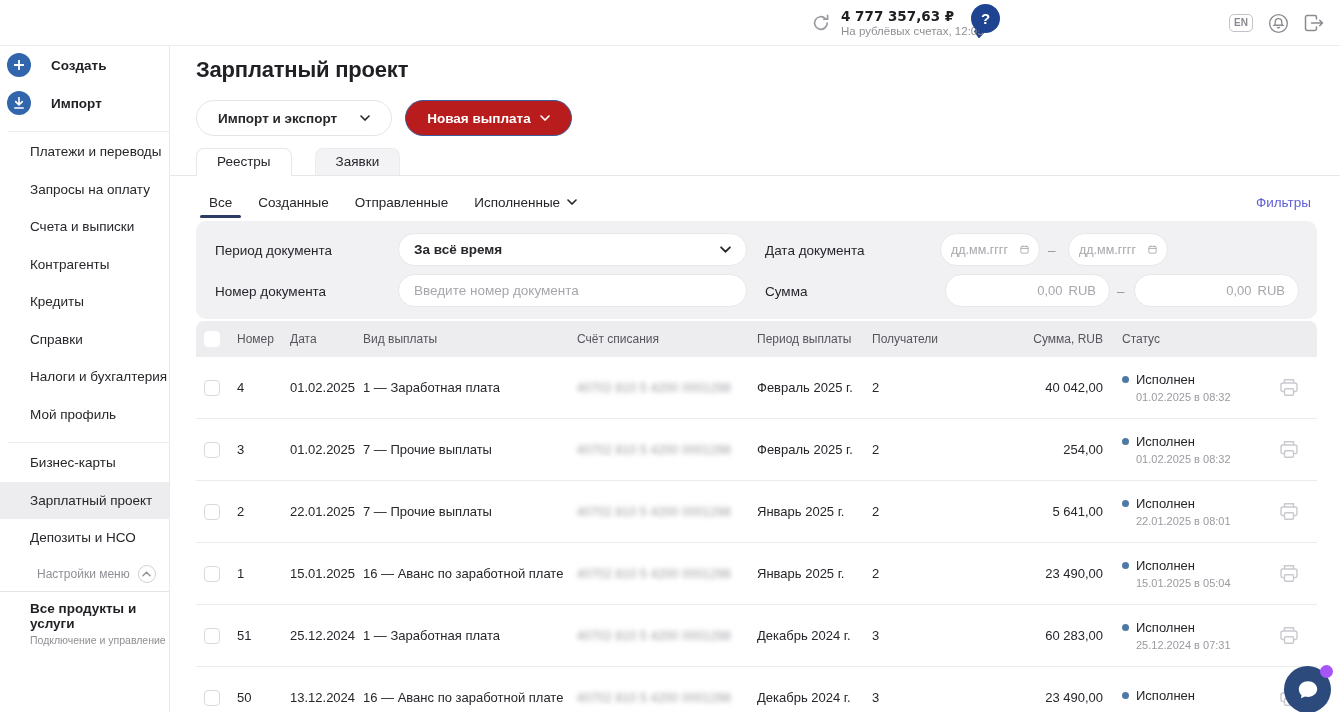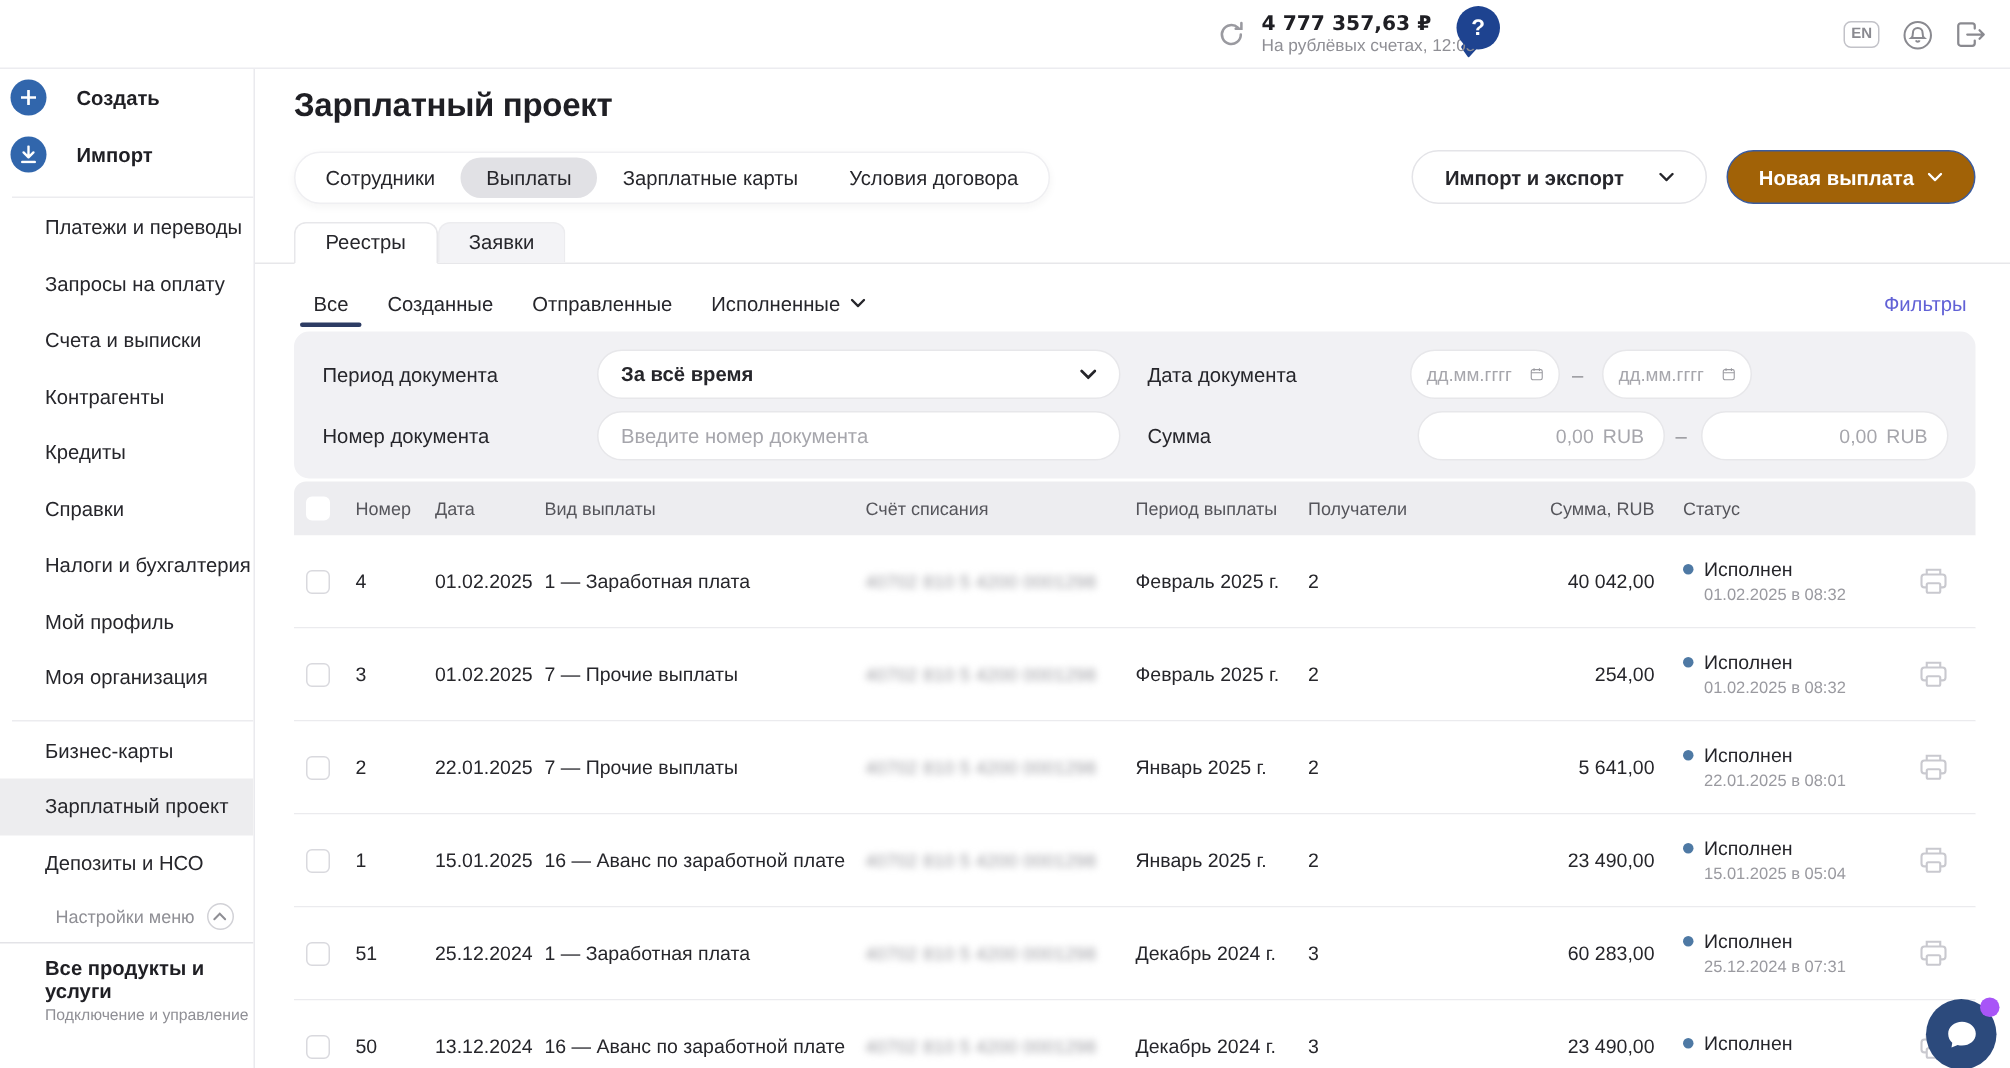--- a/index.html
+++ b/index.html
@@ -46,25 +46,25 @@
   .page-title { font-size:22px; font-weight:700; color:#1f1f24; height:30px; letter-spacing:-0.2px; }
   .tabs-row { margin-top:13px; display:flex; justify-content:space-between; align-items:center; height:36px; }
   .pillbar { display:inline-flex; background:#fff; border:1px solid #efeff2; border-radius:18px; padding:3px;
     box-shadow:0 2px 6px rgba(30,30,40,0.05); }
   .pill { padding:6px 17px; border-radius:15px; font-size:13.5px; color:#26262b; cursor:pointer; white-space:nowrap; }
   .pill.active { background:#e1e1e5; }
   .actions { display:flex; gap:13px; }
   .btn { height:36px; border-radius:18px; display:inline-flex; align-items:center; gap:9px;
     padding:0 21px; font-size:13.5px; font-weight:600; cursor:pointer; }
   .btn-light { background:#fff; border:1px solid #e4e4e8; color:#26262b;gap:23px; }
-  .btn-primary { background:#a16207; border:1px solid #3a5b9e; color:#fff; }
+  .btn-primary { background:#b91c1c; border:1px solid #3a5b9e; color:#fff; }
   .subtabs { margin:12px -23px 0 -26px; padding-left:26px; display:flex; border-bottom:1px solid #e7e7ea; }
   .subtab { padding:5px 20px 6px; font-size:13.5px; border-radius:8px 8px 0 0; cursor:pointer; }
   .subtab.active { background:#fff; border:1px solid #e7e7ea; border-bottom:1px solid #fff; margin-bottom:-1px; }
-  .subtab.inactive { background:#f3f3f6; border:1px solid #ececef; border-bottom:none; }
+  .subtab.inactive { background:#f3f3f6; border:1px solid #ececef; border-bottom:none;margin-left:23px; }
   .status-tabs { margin-top:10px; display:flex; align-items:center; height:32px; }
   .stab { padding:0 13px; height:100%; display:flex; align-items:center; gap:7px; font-size:13.5px; color:#26262b;
     position:relative; cursor:pointer; }
   .stab.active::after { content:""; position:absolute; left:4px; right:4px; bottom:0; height:3px;
     border-radius:2px; background:#2d3c64; }
   .filters-link { margin-left:auto; color:#6161d6; font-size:13.5px; padding-right:6px; cursor:pointer; }
   
   .filter-panel { margin-top:3px; height:98px; background:#f1f1f4; border-radius:10px; position:relative; font-size:13.5px; }
   .frow { position:absolute; left:0; right:0; height:33px; }
   .frow.r1 { top:12px; } .frow.r2 { top:53px; }
@@ -179,23 +179,20 @@
       </div>
     <div class="side-item">
         <span>Справки</span>
       </div>
     <div class="side-item">
         <span>Налоги и бухгалтерия</span>
       </div>
     <div class="side-item">
         <span>Мой профиль</span>
       </div>
-    <div class="side-item">
-        <span>Моя организация</span>
-      </div>
     <div class="side-divider"></div>
     <div class="side-item">
         <span>Бизнес-карты</span>
       </div>
     <div class="side-item active">
         <span>Зарплатный проект</span>
       </div>
     <div class="side-item">
         <span>Депозиты и НСО</span>
       </div>
@@ -210,26 +207,20 @@
     <div class="side-footer">
       <div class="side-footer-title">Все продукты и услуги</div>
       <div class="side-footer-sub">Подключение и управление</div>
     </div>
   </aside>
 
   <main class="main">
     <h1 class="page-title">Зарплатный проект</h1>
 
     <div class="tabs-row">
-      <div class="pillbar">
-        <div class="pill">Сотрудники</div>
-        <div class="pill active">Выплаты</div>
-        <div class="pill">Зарплатные карты</div>
-        <div class="pill">Условия договора</div>
-      </div>
       <div class="actions">
         <button class="btn btn-light">
           <span>Импорт и экспорт</span>
           <svg width="10" height="6" viewBox="0 0 10 6">
               <path d="M1 1l4 4 4-4" stroke="#26262b" stroke-width="1.6" fill="none" stroke-linecap="round"></path>
             </svg>
         </button>
         <button class="btn btn-primary">
           <span>Новая выплата</span>
           <svg width="10" height="6" viewBox="0 0 10 6">

